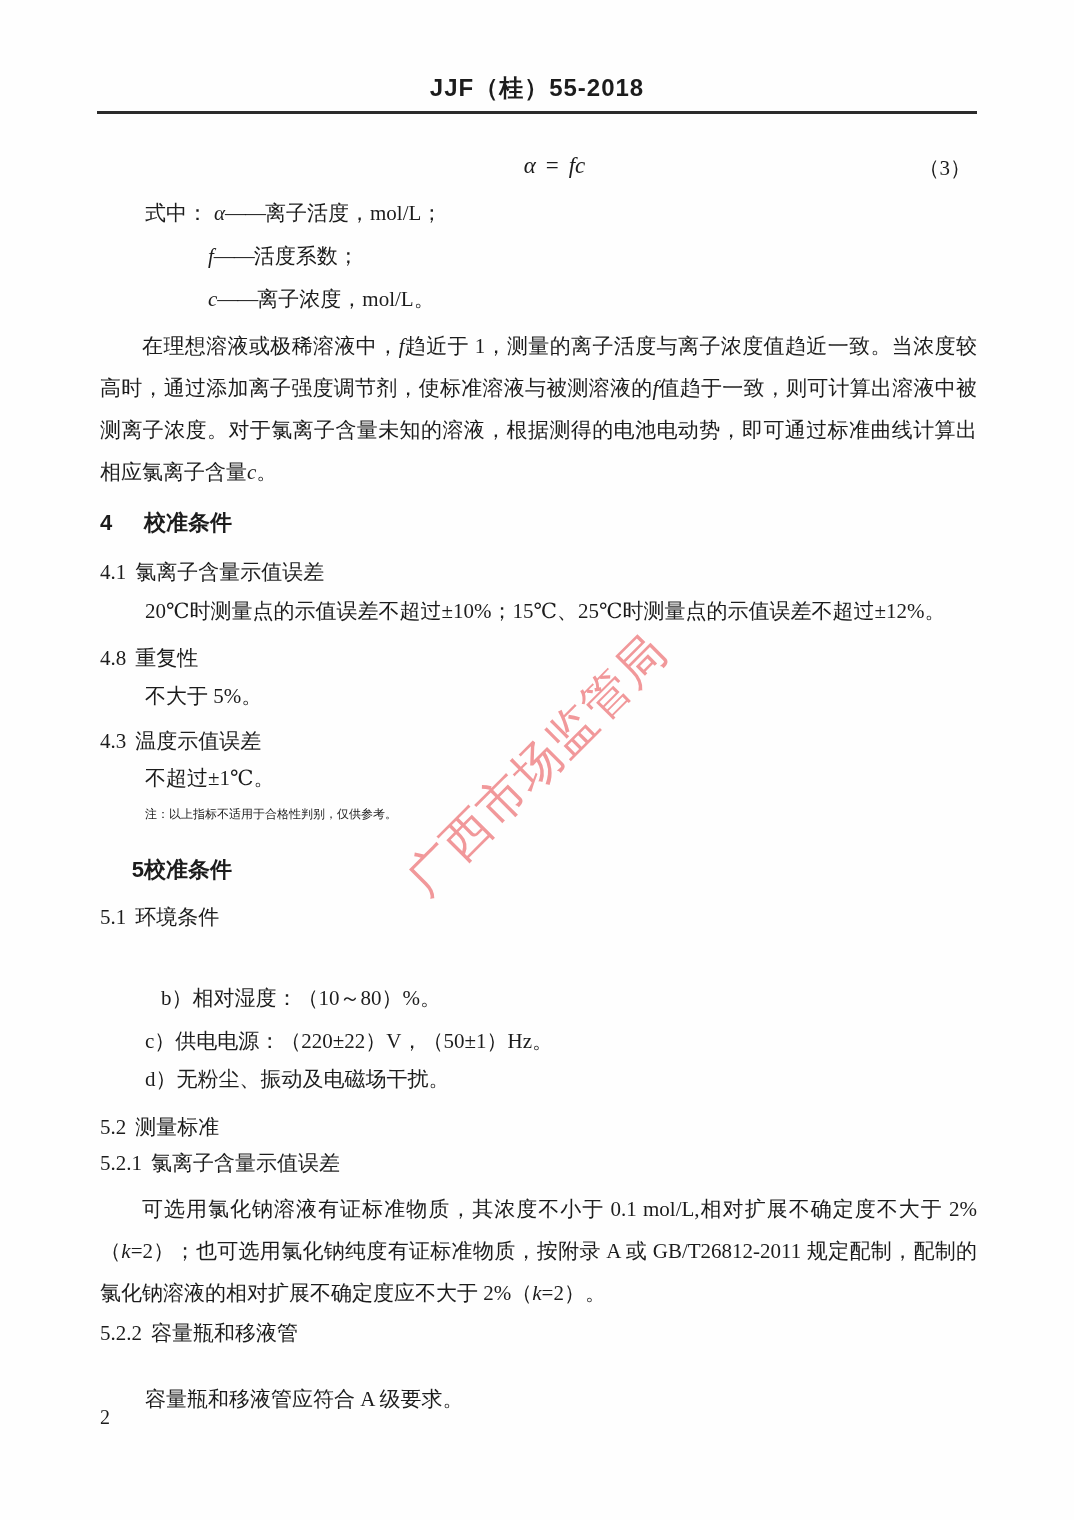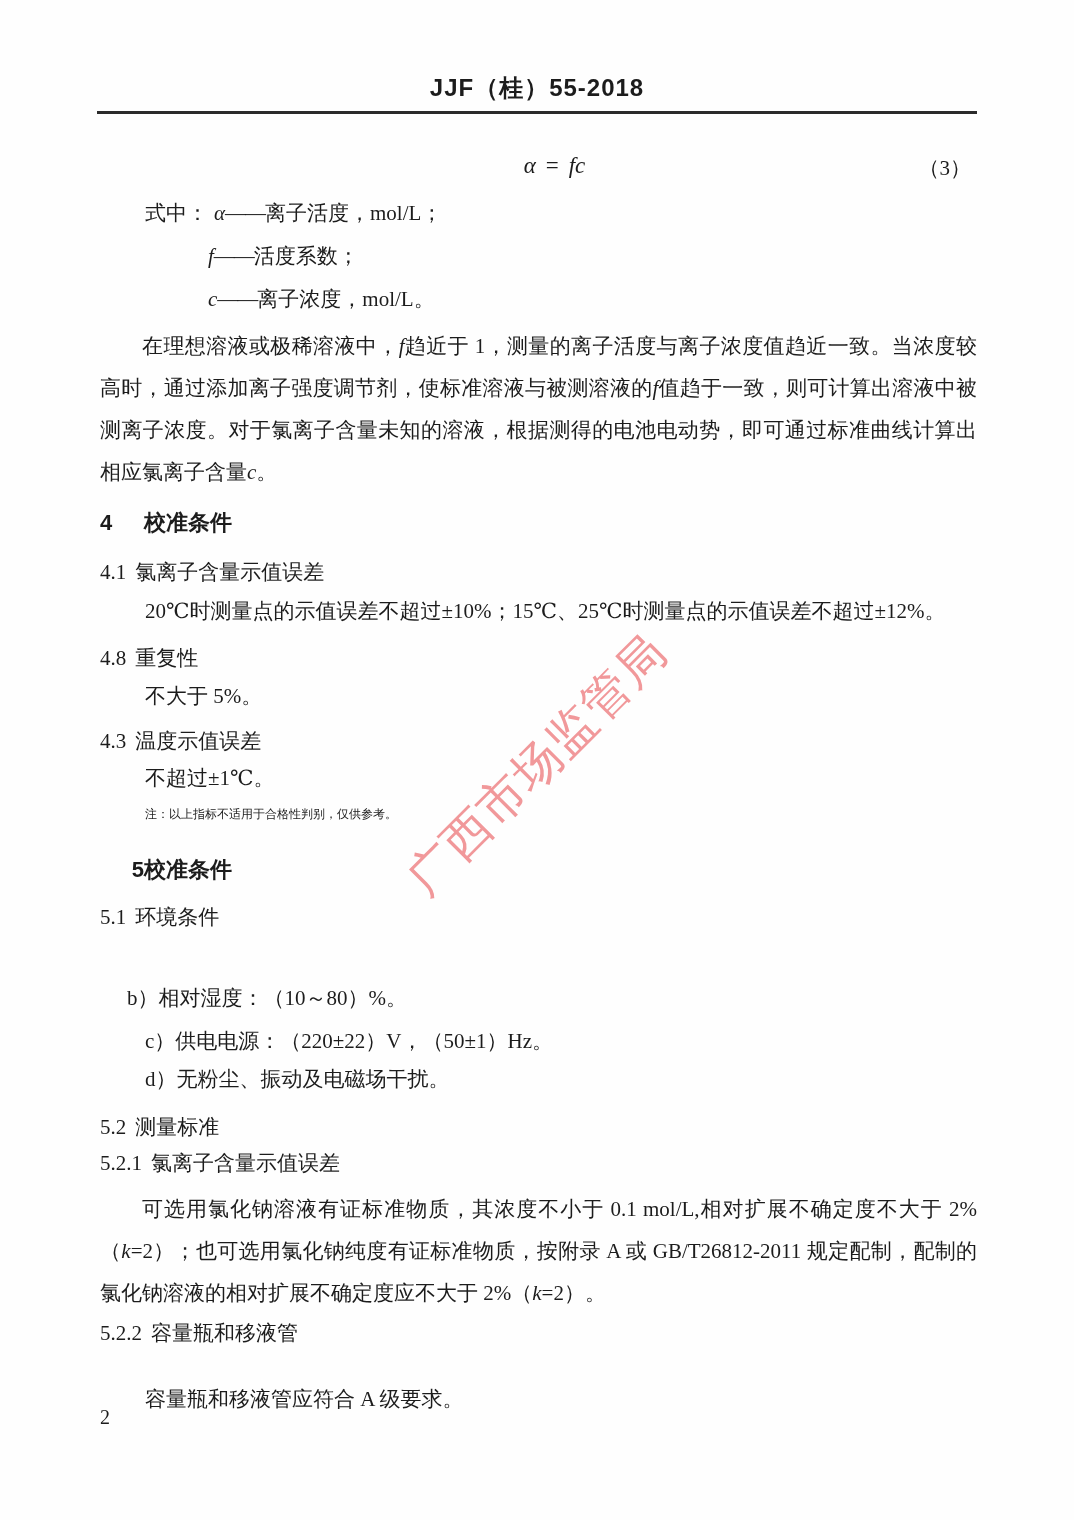--- a/index.html
+++ b/index.html
@@ -133,21 +133,21 @@
     <div class="indent-line abs" style="top:764px; left:145px;">不超过±1℃。</div>
     <div class="note-line abs" style="top:806px; left:145px;">注：以上指标不适用于合格性判别，仅供参考。</div>
 
     <div class="h-sec abs" style="top:855px; left:100px;text-align:right;">
       <span class="sec-num">5</span><span>校准条件</span>
     </div>
 
     <div class="sub-head abs" style="top:903px; left:100px;">
       <span class="sub-num">5.1</span><span>环境条件</span>
     </div>
-    <div class="indent-line abs" style="top:984px; left:127px;">b）相对湿度：（10～80）%。</div>
+    <div class="indent-line abs" style="top:984px; left:161px;">b）相对湿度：（10～80）%。</div>
     <div class="indent-line abs" style="top:1027px; left:145px;">c）供电电源：（220±22）V，（50±1）Hz。</div>
     <div class="indent-line abs" style="top:1065px; left:145px;">d）无粉尘、振动及电磁场干扰。</div>
 
     <div class="sub-head abs" style="top:1113px; left:100px;">
       <span class="sub-num">5.2</span><span>测量标准</span>
     </div>
 
     <div class="sub-head abs" style="top:1149px; left:100px;">
       <span class="sub-num">5.2.1</span><span>氯离子含量示值误差</span>
     </div>

